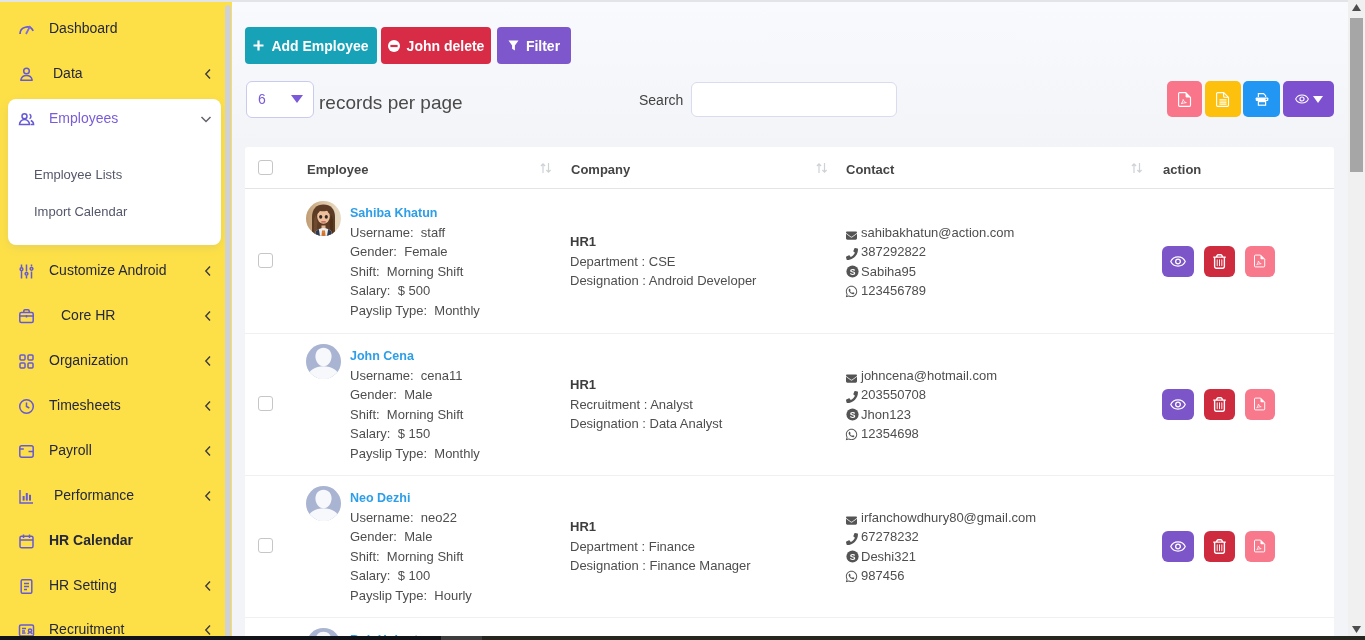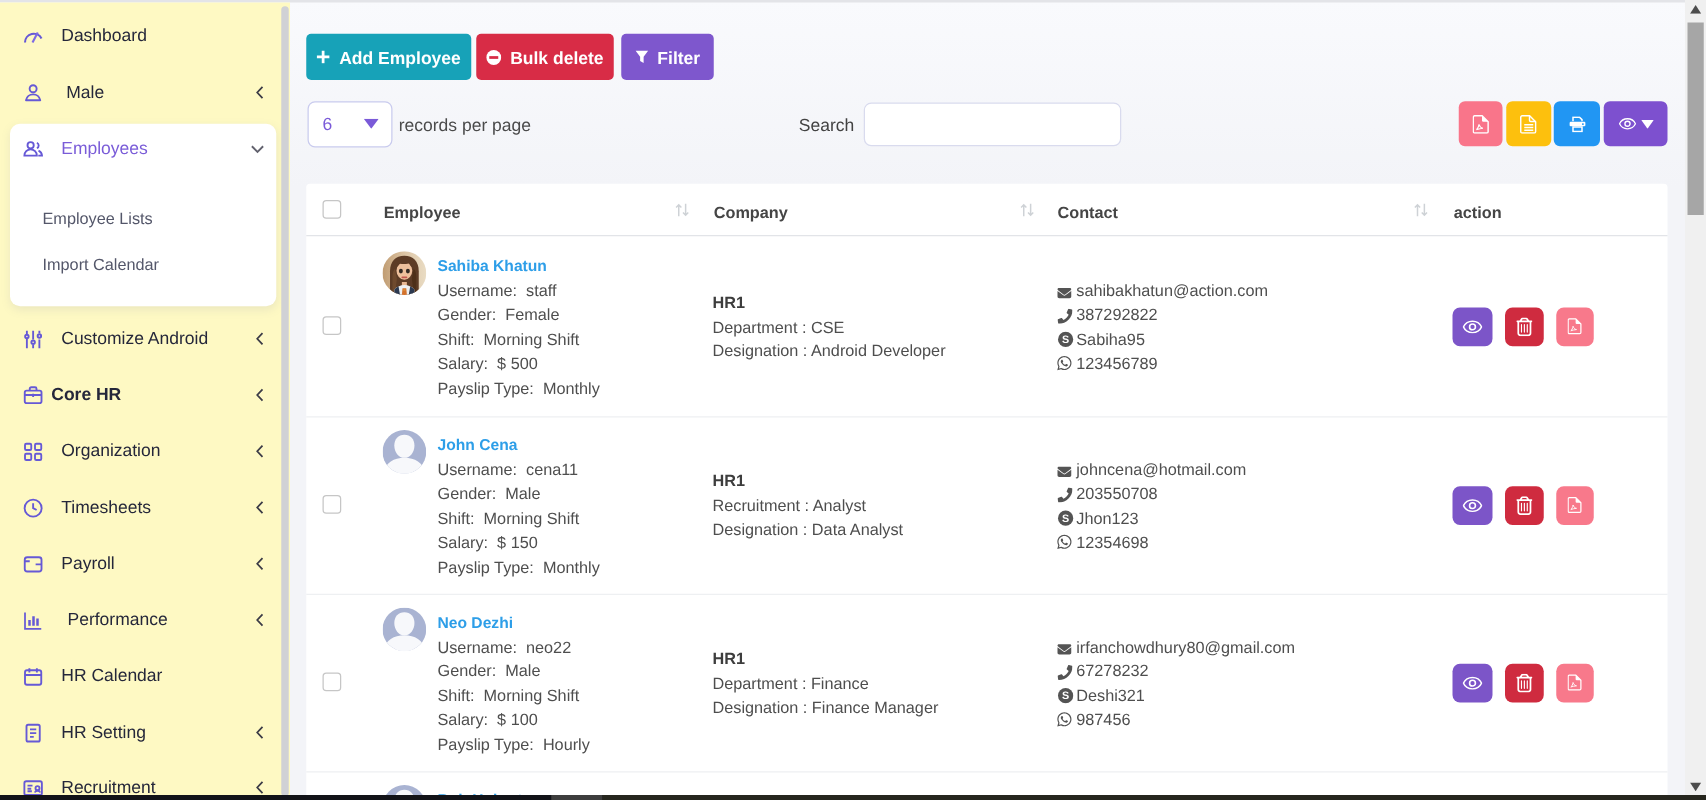--- a/index.html
+++ b/index.html
@@ -1,19 +1,19 @@
 <!DOCTYPE html>
 <html><head><meta charset="utf-8"><style>
 
 *{margin:0;padding:0;box-sizing:border-box}
 html,body{width:1365px;height:640px;overflow:hidden;font-family:"Liberation Sans",sans-serif}
 body{background:linear-gradient(180deg,#f9fafd 0px,#f3f4f8 150px,#f3f4f8 640px);position:relative}
 .abs{position:absolute}
 .lbl{position:absolute;white-space:nowrap}
-.side{position:absolute;left:0;top:2px;width:232px;height:638px;background:#fef9c3}
+.side{position:absolute;left:0;top:2px;width:232px;height:638px;background:#fde047}
 .sitem{position:absolute;left:49px;font-size:14px;color:#25273a;white-space:nowrap}
 .sub{font-size:13px;color:#54576a}
 .whitecard{position:absolute;left:8px;background:#fff;border-radius:8px;box-shadow:0 3px 8px rgba(120,130,170,.14)}
 .btn{position:absolute;height:37px;border-radius:4px;color:#fff;font-size:14px;font-weight:bold;display:flex;align-items:center;justify-content:center;gap:7px}
 .xbtn{position:absolute;top:81px;height:36px;border-radius:5px;display:flex;align-items:center;justify-content:center}
 .card{position:absolute;left:245px;top:147px;width:1089px;height:493px;background:#fff;border-radius:3px}
 .th{position:absolute;font-size:13px;font-weight:bold;color:#454545;white-space:nowrap}
 .cb{position:absolute;width:15px;height:15px;border:1px solid #c6c6c6;border-radius:3px;background:#fff}
 .nm{position:absolute;font-size:12.5px;font-weight:bold;color:#2d9ee8;white-space:nowrap}
 .dt{position:absolute;font-size:13px;color:#4e4e4e;white-space:nowrap}
@@ -27,21 +27,21 @@
 <div class="whitecard" style="top:97px;width:213px;height:146px"></div>
 <svg class="abs" style="left:18px;top:19px" width="17" height="17" viewBox="0 0 17 17" fill="none" stroke="#6659d6" stroke-width="1.5">
       <path d="M2 13a7 7 0 0 1 13.2-3.2" stroke-width="1.7"></path>
       <path d="M8 13 12.2 5" stroke-width="1.7" stroke="#7d6ae4"></path>
     </svg>
 <div class="sitem" style="left:49px;top:18px;">Dashboard</div>
 <svg class="abs" style="left:18px;top:64px" width="17" height="17" viewBox="0 0 17 17" fill="none" stroke="#6659d6" stroke-width="1.5">
       <circle cx="8.5" cy="5" r="2.8"></circle>
       <path d="M2.8 14.2a5.8 5.8 0 0 1 11.4 0z" stroke-linejoin="round"></path>
     </svg>
-<div class="sitem" style="left:53px;top:63px;">Male</div>
+<div class="sitem" style="left:53px;top:63px;">Data</div>
 <svg class="abs" style="left:204px;top:66px" width="8" height="12" viewBox="0 0 8 12">
       <path d="M6 1.5 1.8 6 6 10.5" stroke="#3b3b46" stroke-width="1.4" fill="none"></path>
     </svg>
 <svg class="abs" style="left:18px;top:109px" width="17" height="17" viewBox="0 0 17 17" fill="none" stroke="#6659d6" stroke-width="1.5">
       <circle cx="6.5" cy="5.2" r="2.5"></circle>
       <path d="M1.5 13.5a5 5 0 0 1 10 0z"></path>
       <path d="M11.5 3.2a2.4 2.4 0 0 1 0 4.4M12.8 9.5a4.6 4.6 0 0 1 2.8 4h-3"></path>
     </svg>
 <div class="sitem" style="left:49px;top:108px;color:#7a5cd8;">Employees</div>
 <svg class="abs" style="left:200px;top:113px" width="12" height="9" viewBox="0 0 12 9">
@@ -54,21 +54,21 @@
       <circle cx="13.5" cy="5.8" r="1.4"></circle>
     </svg>
 <div class="sitem" style="left:49px;top:260px;">Customize Android</div>
 <svg class="abs" style="left:204px;top:263px" width="8" height="12" viewBox="0 0 8 12">
       <path d="M6 1.5 1.8 6 6 10.5" stroke="#3b3b46" stroke-width="1.4" fill="none"></path>
     </svg>
 <svg class="abs" style="left:18px;top:306px" width="17" height="17" viewBox="0 0 17 17" fill="none" stroke="#6659d6" stroke-width="1.5">
       <rect x="1.8" y="4.5" width="13.4" height="10" rx="1.5"></rect>
       <path d="M5.8 4.5V3a1.2 1.2 0 0 1 1.2-1.2h3A1.2 1.2 0 0 1 11.2 3v1.5M1.8 8h13.4M8.5 7v2.5"></path>
     </svg>
-<div class="sitem" style="left:41px;top:305px;font-weight:bold;">Core HR</div>
+<div class="sitem" style="left:61px;top:305px;">Core HR</div>
 <svg class="abs" style="left:204px;top:308px" width="8" height="12" viewBox="0 0 8 12">
       <path d="M6 1.5 1.8 6 6 10.5" stroke="#3b3b46" stroke-width="1.4" fill="none"></path>
     </svg>
 <svg class="abs" style="left:18px;top:351px" width="17" height="17" viewBox="0 0 17 17" fill="none" stroke="#6659d6" stroke-width="1.5">
       <rect x="2" y="2" width="5" height="5" rx="1"></rect>
       <rect x="10" y="2" width="5" height="5" rx="1"></rect>
       <rect x="2" y="10" width="5" height="5" rx="1"></rect>
       <rect x="10" y="10" width="5" height="5" rx="1"></rect>
     </svg>
 <div class="sitem" style="left:49px;top:350px;">Organization</div>
@@ -98,21 +98,21 @@
       <rect x="11" y="6.8" width="2" height="5.8" fill="#6659d6" stroke="none"></rect>
     </svg>
 <div class="sitem" style="left:54px;top:485px;">Performance</div>
 <svg class="abs" style="left:204px;top:488px" width="8" height="12" viewBox="0 0 8 12">
       <path d="M6 1.5 1.8 6 6 10.5" stroke="#3b3b46" stroke-width="1.4" fill="none"></path>
     </svg>
 <svg class="abs" style="left:18px;top:531px" width="17" height="17" viewBox="0 0 17 17" fill="none" stroke="#6659d6" stroke-width="1.5">
       <rect x="2" y="3.2" width="13" height="11.6" rx="1.6"></rect>
       <path d="M2 7h13M5.5 1.5v3.4M11.5 1.5v3.4"></path>
     </svg>
-<div class="sitem" style="left:49px;top:530px;">HR Calendar</div>
+<div class="sitem" style="left:49px;top:530px;font-weight:bold;">HR Calendar</div>
 <svg class="abs" style="left:18px;top:576px" width="17" height="17" viewBox="0 0 17 17" fill="none" stroke="#6659d6" stroke-width="1.5">
       <rect x="3.2" y="1.8" width="10.6" height="13.4" rx="1.3"></rect>
       <path d="M6 5.5h5M6 8.5h5M6 11.5h3"></path>
     </svg>
 <div class="sitem" style="left:49px;top:575px;">HR Setting</div>
 <svg class="abs" style="left:204px;top:578px" width="8" height="12" viewBox="0 0 8 12">
       <path d="M6 1.5 1.8 6 6 10.5" stroke="#3b3b46" stroke-width="1.4" fill="none"></path>
     </svg>
 <svg class="abs" style="left:18px;top:620px" width="17" height="17" viewBox="0 0 17 17" fill="none" stroke="#6659d6" stroke-width="1.5">
       <rect x="1.5" y="3" width="14" height="11" rx="1.5"></rect>
@@ -132,34 +132,34 @@
     <svg width="11" height="11" viewBox="0 0 11 11">
       <path d="M5.5 .5v10M.5 5.5h10" stroke="#fff" stroke-width="2.2"></path>
     </svg>
     <span>Add Employee</span>
   </div>
 <div class="btn" style="left:381px;top:27px;width:110px;background:#d82c46">
     <svg width="12" height="12" viewBox="0 0 12 12">
       <circle cx="6" cy="6" r="6" fill="#fff"></circle>
       <rect x="2.4" y="4.9" width="7.2" height="2.2" fill="#d82c46"></rect>
     </svg>
-    <span>Bulk delete</span>
+    <span>John delete</span>
   </div>
 <div class="btn" style="left:497px;top:27px;width:74px;background:#7e57cd">
     <svg width="11" height="11" viewBox="0 0 11 11">
       <path d="M.5.6h10L6.9 5.4v5L4.1 8.7V5.4z" fill="#fff"></path>
     </svg>
     <span>Filter</span>
   </div>
 <div class="abs" style="left:246px;top:81px;width:68px;height:37px;background:#fff;border:1px solid #c9cbee;border-radius:6px"></div>
 <div class="lbl" style="left:258px;top:91px;font-size:14px;color:#7a5ad8">6</div>
 <svg class="abs" style="left:291px;top:95px" width="12" height="8" viewBox="0 0 12 8">
     <path d="M0 0h12L6 8z" fill="#7a5ad8"></path>
   </svg>
-<div class="lbl" style="left:319px;top:92px;font-size:14px;color:#4a4a4a">records per page</div>
+<div class="lbl" style="left:319px;top:92px;font-size:19px;color:#4a4a4a">records per page</div>
 <div class="lbl" style="left:639px;top:92px;font-size:14px;color:#424242">Search</div>
 <div class="abs" style="left:691px;top:82px;width:206px;height:35px;background:#fff;border:1px solid #d9dbee;border-radius:6px"></div>
 <div class="xbtn" style="left:1167px;width:35px;background:#f9758a">
     <svg width="14" height="15" viewBox="0 0 14 15">
       <path d="M1.7.6h6l4.8 4.8v7.9a1.1 1.1 0 0 1-1.1 1.1H1.7A1.1 1.1 0 0 1 .6 13.3V1.7A1.1 1.1 0 0 1 1.7.6z" fill="none" stroke="#fff" stroke-width="1.15"></path>
       <path d="M7.6.6v3.8a1 1 0 0 0 1 1h3.9z" fill="#fff"></path>
       <path d="M3.1 11.7c1-.6 1.8-2.5 2.1-4.2.5 1.6 1.5 2.9 3.2 3.1-1.8.1-3.7.6-5.3 1.1z" fill="none" stroke="#fff" stroke-width=".85"></path>
     </svg>
   </div>
 <div class="xbtn" style="left:1205px;width:36px;background:#fdc00d">

